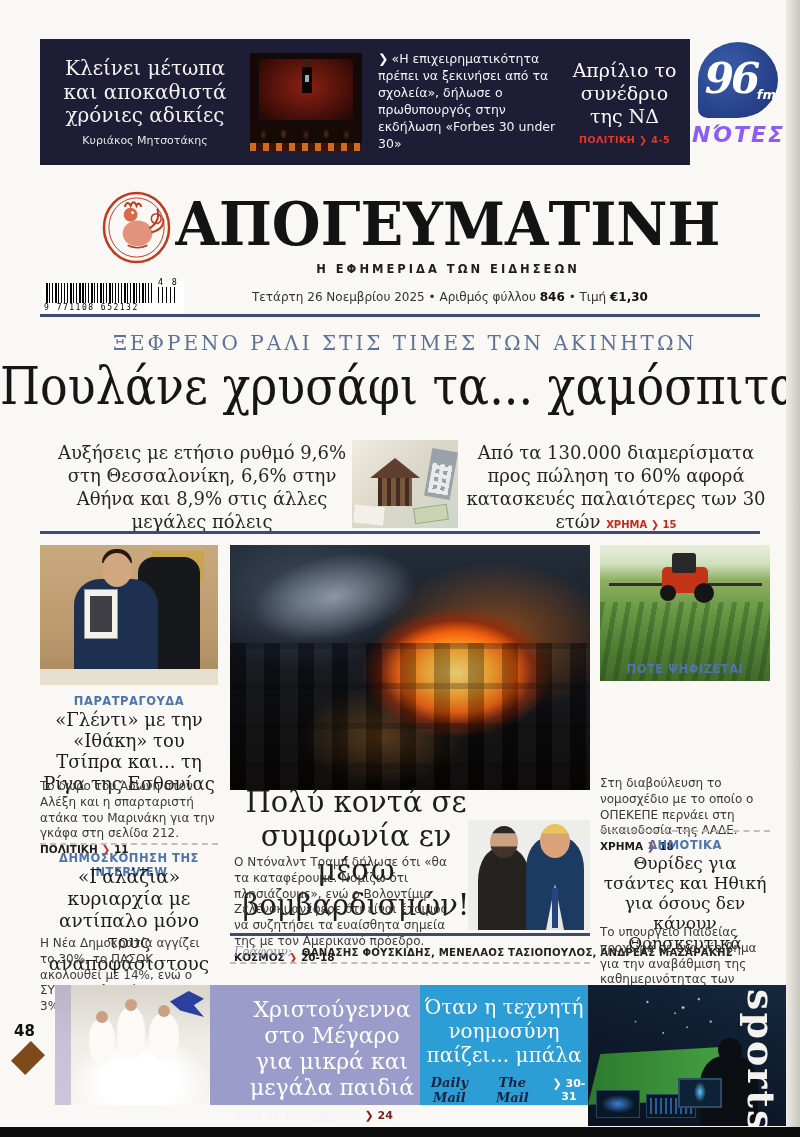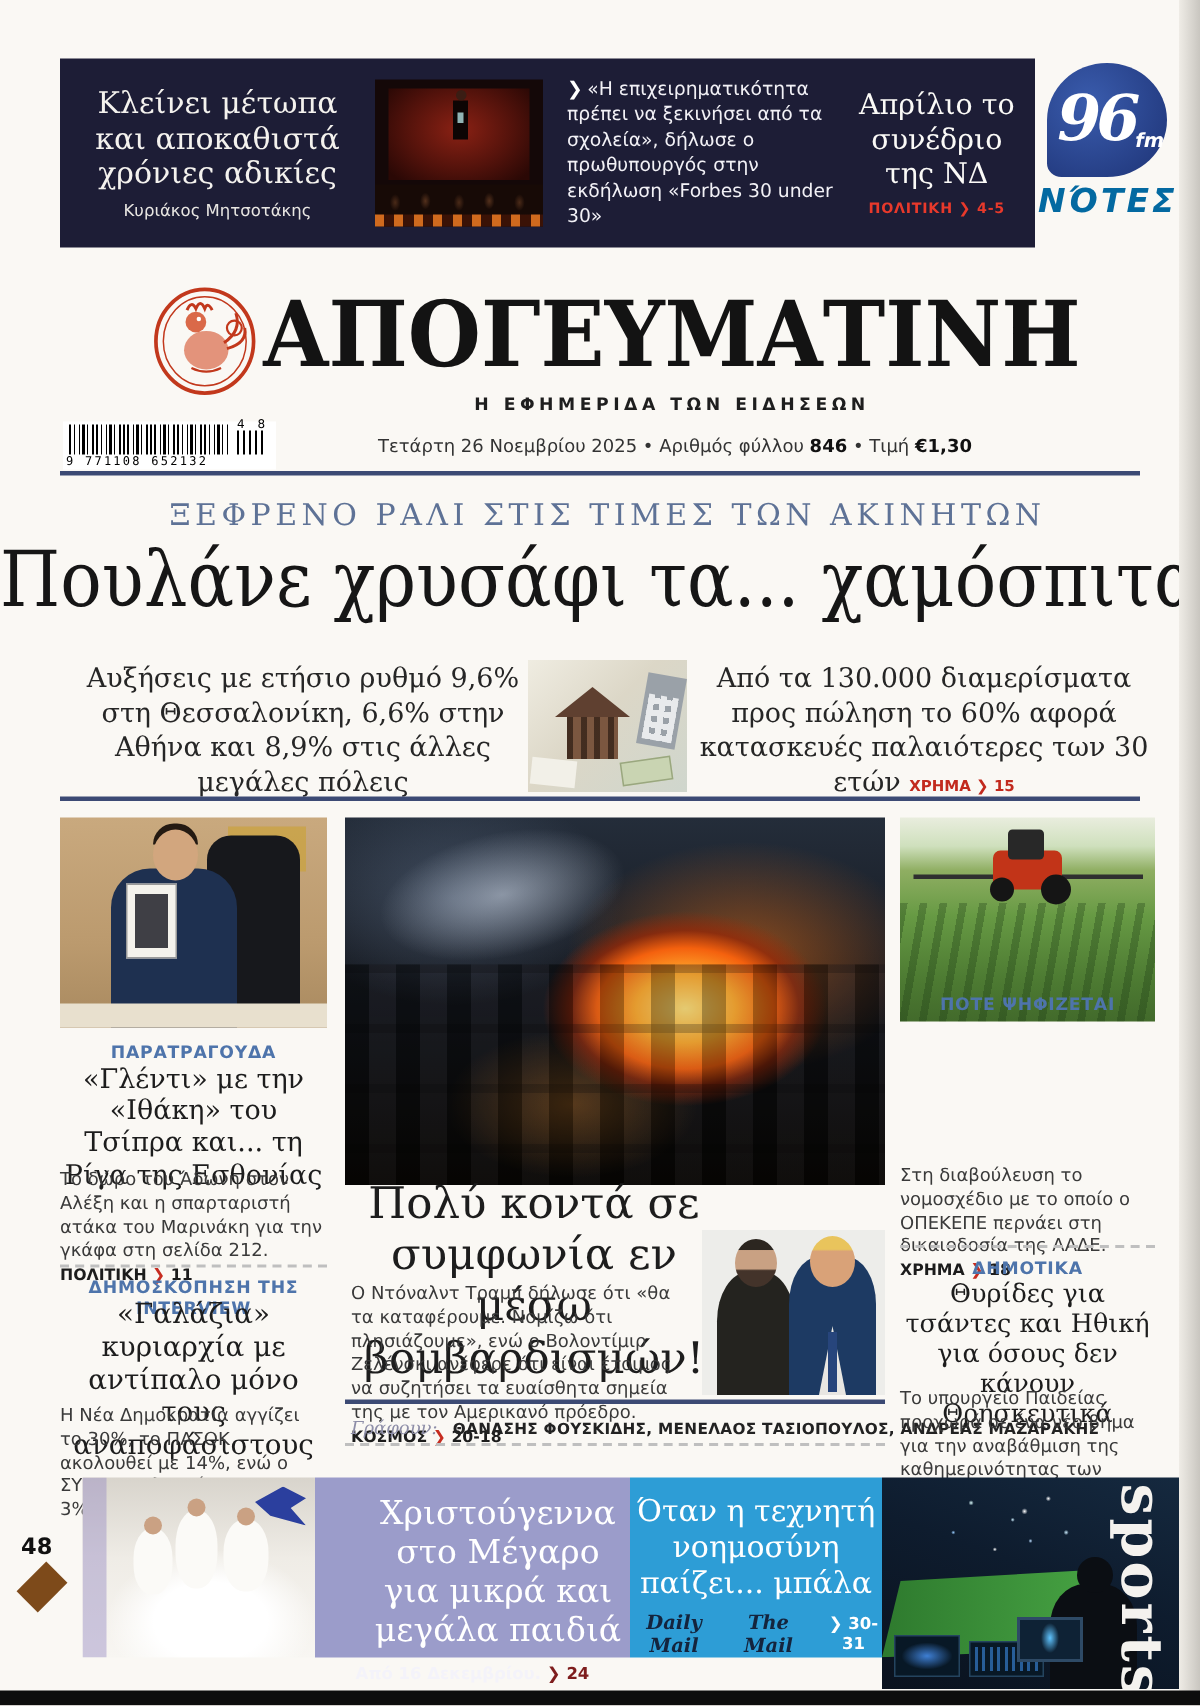--- a/index.html
+++ b/index.html
@@ -38,21 +38,21 @@
   .banner-side .h { font-family:"DejaVu Serif", serif; font-size:19px; line-height:1.2; }
   .banner-side .ref { margin-top:6px; font-size:9.5px; font-weight:bold; color:#e8392b; letter-spacing:.5px; }
 
   
   .radio { position:absolute; left:692px; top:42px; width:92px; height:122px; text-align:center; }
   .bubble { position:relative; margin:0 auto; width:80px; height:76px; background:radial-gradient(circle at 35% 35%, #3a5cad, #263f86 70%, #1d3373 100%);
     border-radius:50% 50% 50% 12%; }
   .bubble .num { position:absolute; left:4px; top:12px; width:58px; color:#fff;
     font-family:"DejaVu Serif", serif; font-size:42px; font-weight:bold; font-style:italic; letter-spacing:-3px; }
   .bubble .fm { position:absolute; right:2px; bottom:16px; color:#fff; font-size:13px; font-style:italic; font-weight:bold; }
-  .radio .name { margin-top:4px; font-size:22px; font-weight:bold; font-style:italic; letter-spacing:2px; color:#0369a1; }
+  .radio .name { margin-top:4px; font-size:22px; font-weight:bold; font-style:italic; letter-spacing:2px; color:#8b5cf6; }
 
   
   .emblem { position:absolute; left:100px; top:190px; width:74px; height:76px; }
   .mast-title { position:absolute; left:172px; top:188px; width:552px; text-align:center;
     font-family:"DejaVu Serif", serif; font-weight:bold; font-size:56px; color:#131313;
     letter-spacing:0; white-space:nowrap; transform:scaleY(1.08); transform-origin:top; }
   .mast-tag { position:absolute; left:172px; top:262px; width:552px; text-align:center;
     font-size:11.5px; letter-spacing:3px; color:#1e1e1e; font-weight:bold; }
 
   .barcode { position:absolute; left:42px; top:281px; width:142px; height:32px; background:#fff; }

